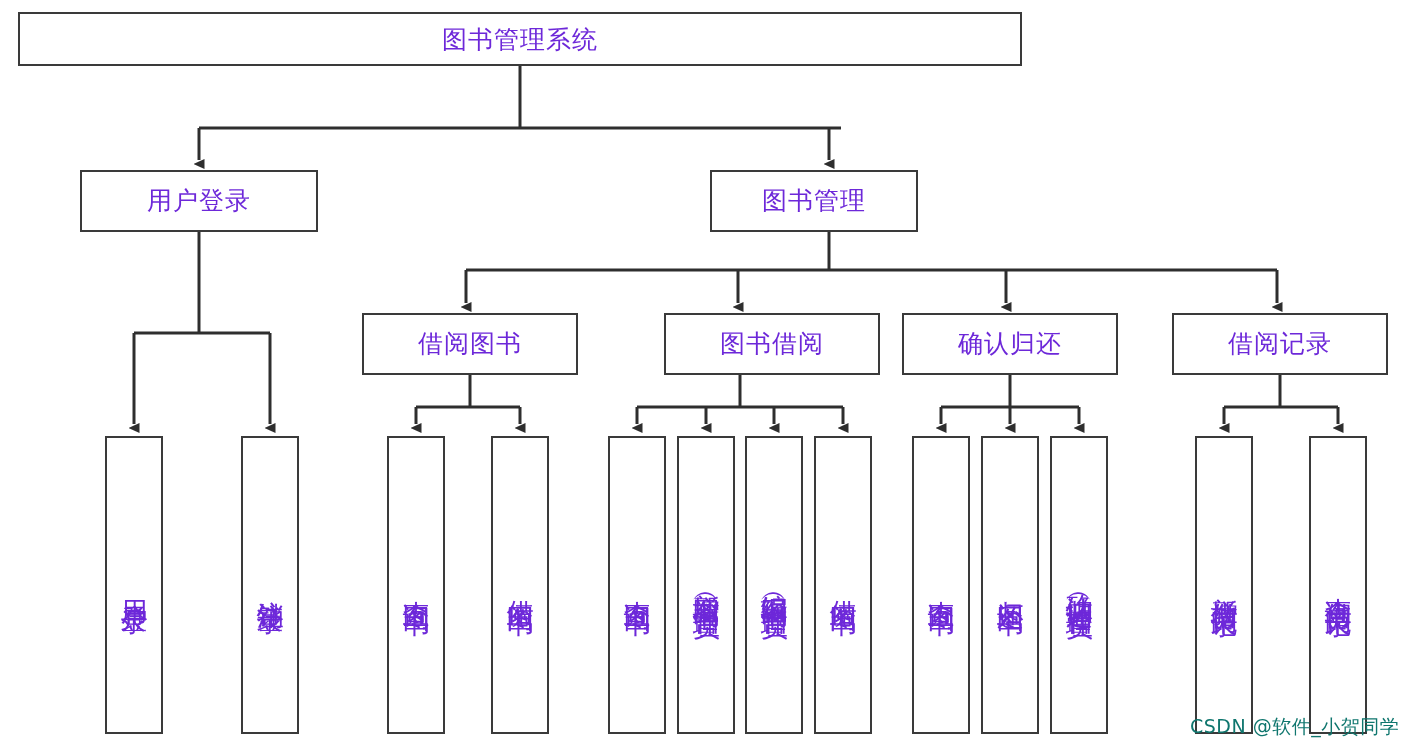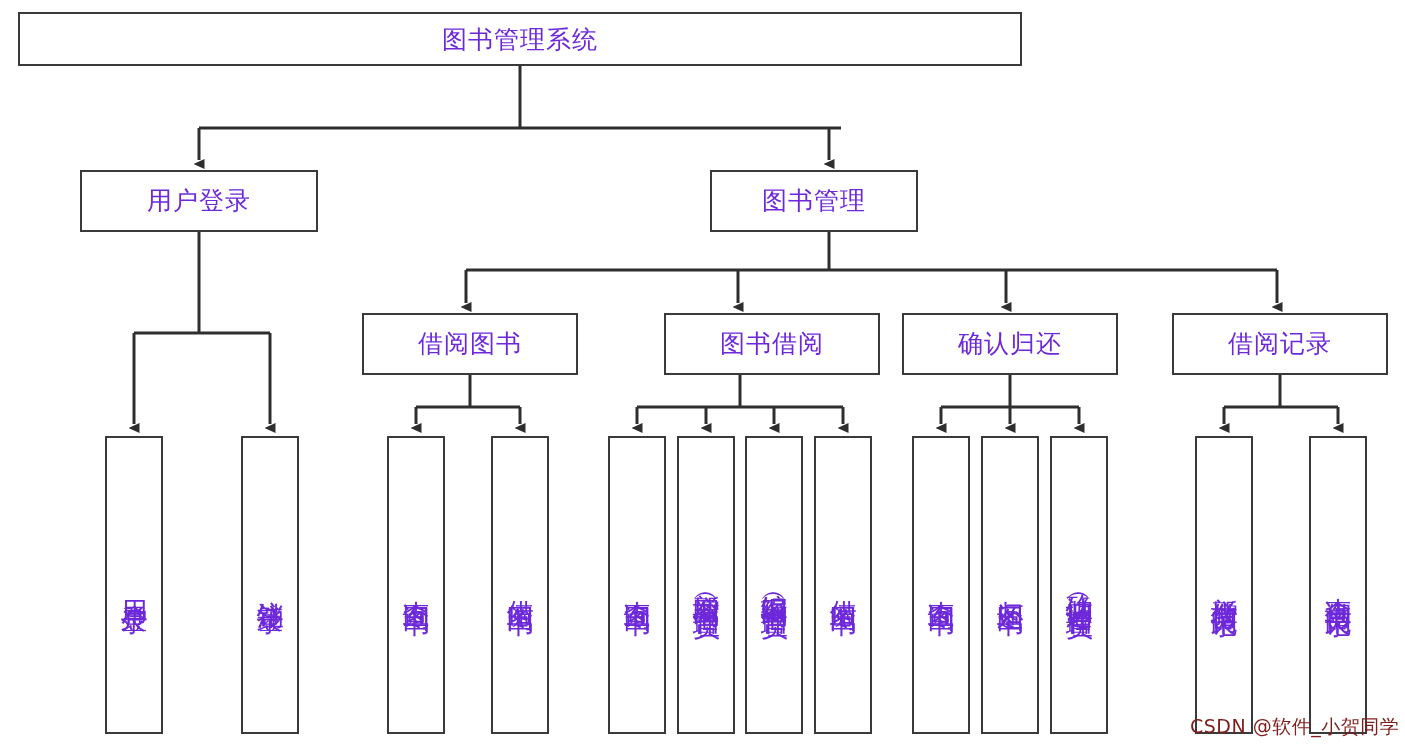--- a/index.html
+++ b/index.html
@@ -62,21 +62,21 @@
     writing-mode: vertical-rl;
     text-orientation: upright;
     display: block;
     max-height: 100%;
   }
   .watermark {
     position: absolute;
     left: 1190px;
     top: 714px;
     font-size: 19px;
-    color: #7f1d1d;
+    color: #0f766e;
     white-space: nowrap;
     letter-spacing: 0.5px;
   }
 </style>
 </head>
 <body>
 
 <div id="canvas">
 
   <svg class="wires" viewBox="0 0 1405 747">

